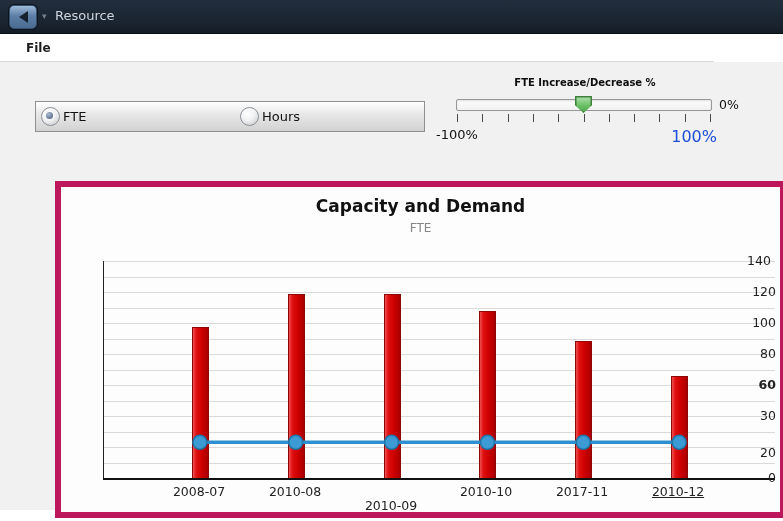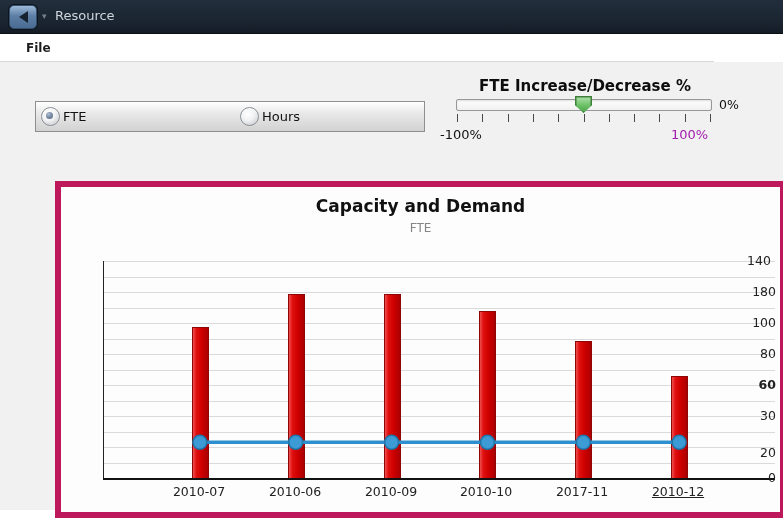--- a/index.html
+++ b/index.html
@@ -65,21 +65,21 @@
     position:relative;
   }
   .radio-circle.selected::after{
     content:""; position:absolute; left:4px; top:4px; width:7px; height:7px;
     border-radius:50%; background:radial-gradient(circle at 35% 30%, #aebdd2, #6d7f99 60%, #55677f);
   }
   .radio-label{ font-size:13px; color:#111; margin-left:3px; }
   
   .slider-title{
     position:absolute; left:440px; top:77px; width:290px; text-align:center;
-    font-size:15px; font-weight:bold; color:#0d0d0d;
+    font-size:10px; font-weight:bold; color:#0d0d0d;
   }
   .slider-track{
     position:absolute; left:456px; top:99px; width:254px; height:10px;
     border:1px solid #989898; border-radius:2px;
     background:linear-gradient(#fdfdfd,#f1f1f1);
     box-shadow:inset 0 1px 2px rgba(0,0,0,.12);
     cursor:pointer;
   }
   .slider-thumb{
     position:absolute; left:575px; top:96px; width:17px; height:17px;
@@ -95,26 +95,26 @@
   .slider-value{
     position:absolute; left:719px; top:97px; font-size:12.5px; color:#111;
   }
   .slider-ticks{
     position:absolute; left:457px; top:114px; width:253px; height:9px;
   }
   .slider-tick{
     position:absolute; top:0; width:1px; height:8px; background:#4a4a4a;
   }
   .slider-min{
-    position:absolute; left:436px; top:127px; width:50px; text-align:center;
+    position:absolute; left:436px; top:127px; width:50px; text-align:left;
     font-size:13px; color:#111;
   }
   .slider-max{
-    position:absolute; left:671px; top:127px; width:46px; text-align:left;
-    font-size:13px; color:#a21caf;
+    position:absolute; left:671px; top:127px; width:46px; text-align:right;
+    font-size:16px; color:#1d4ed8;
   }
   
   .chart-panel{
     position:absolute; left:55px; top:181px; width:719px; height:325px;
     border:6px solid #be185d; background:#fdfdfd;
   }
   .chart-title{
     position:absolute; left:0; top:9px; width:100%; text-align:center;
     font-size:17px; font-weight:bold; color:#111;
   }
@@ -232,23 +232,23 @@
           <circle cx="479.2857142857143" cy="181.35" r="7" fill="#3c9ad5" stroke="#1e75a8" stroke-width="1.5"></circle>
           <circle cx="575.1428571428571" cy="181.35" r="7" fill="#3c9ad5" stroke="#1e75a8" stroke-width="1.5"></circle>
         </svg>
       </div>
   <div class="y-label" style="top: 283px;">0</div>
       <div class="y-label" style="top: 252px; margin-top: 6px;">20</div>
       <div class="y-label" style="top: 221px;">30</div>
       <div class="y-label" style="top: 190px; font-weight: bold;">60</div>
       <div class="y-label" style="top: 159px;">80</div>
       <div class="y-label" style="top: 128px;">100</div>
-      <div class="y-label" style="top: 97px;">180</div>
+      <div class="y-label" style="top: 97px;">120</div>
       <div class="y-label" style="top: 66px; text-align: center;">140</div>
-      <div class="x-label" style="left: 138px;">2010-07</div>
-      <div class="x-label" style="left: 234px;">2010-06</div>
-      <div class="x-label" style="left: 330px;">2010-09</div>
+      <div class="x-label" style="left: 138px;">2008-07</div>
+      <div class="x-label" style="left: 234px;">2010-08</div>
+      <div class="x-label" style="left: 330px; margin-top: 14px;">2010-09</div>
       <div class="x-label" style="left: 425px;">2010-10</div>
       <div class="x-label" style="left: 521px;">2017-11</div>
       <div class="x-label" style="left: 617px; text-decoration: underline;">2010-12</div>
     </div>
 
 </div>
 
 </body></html>

